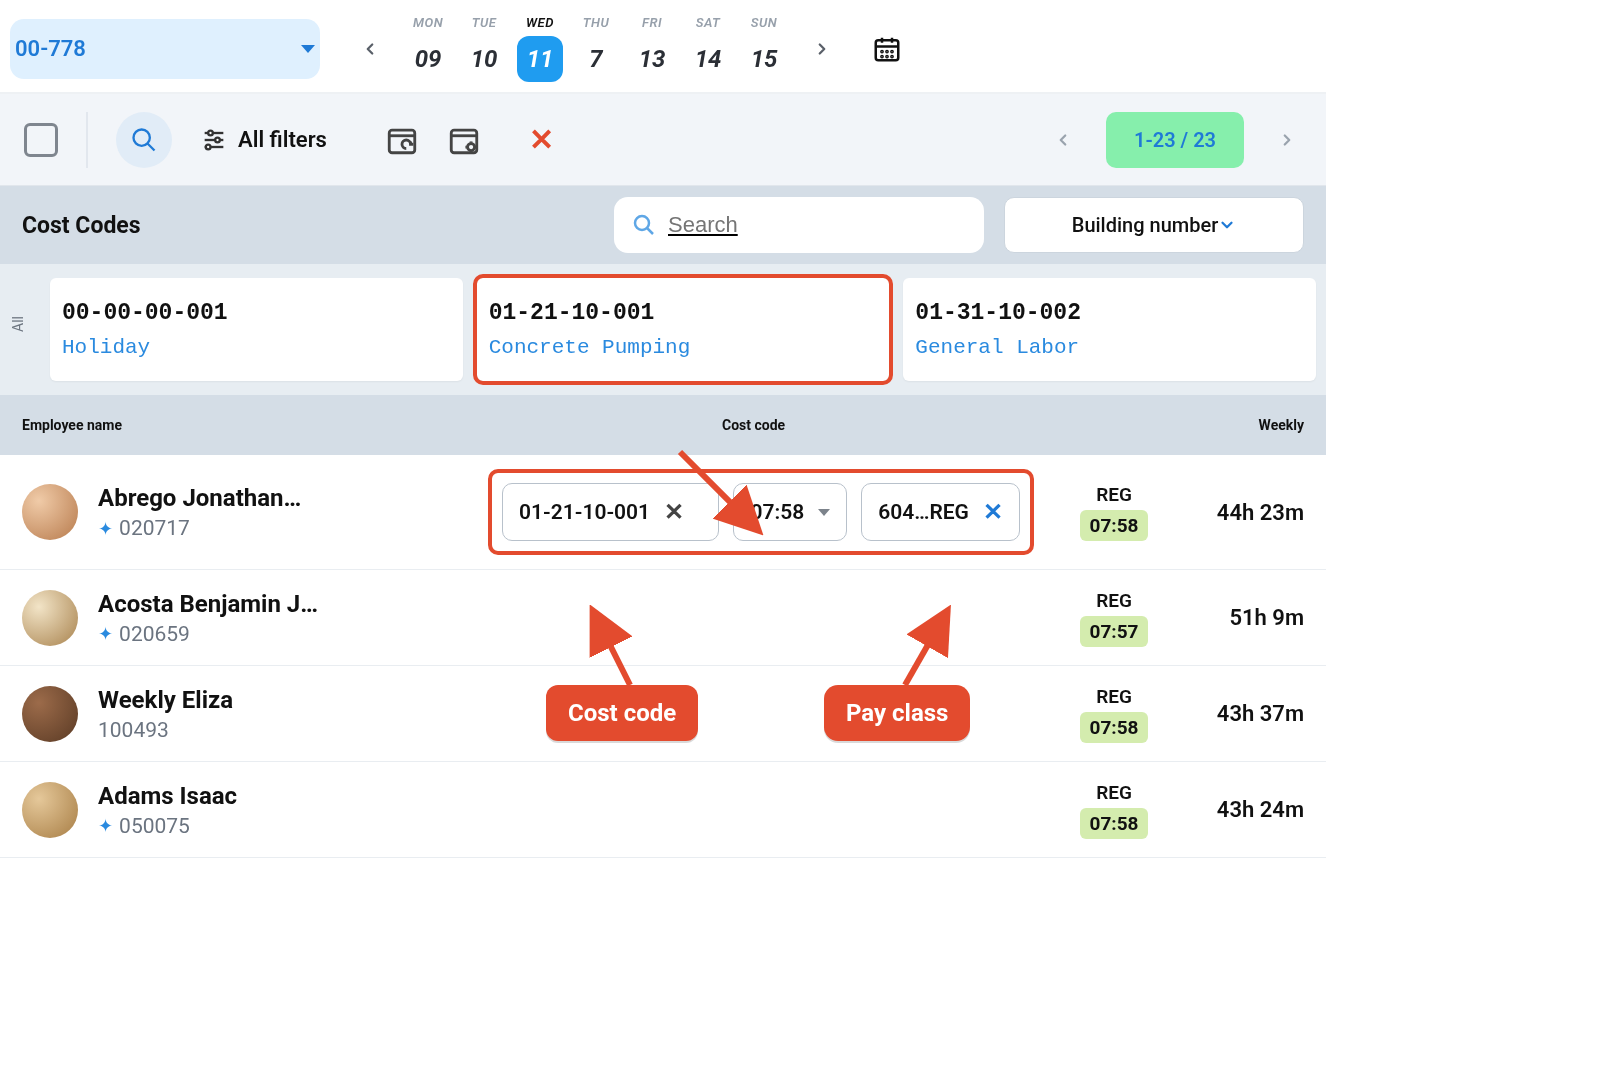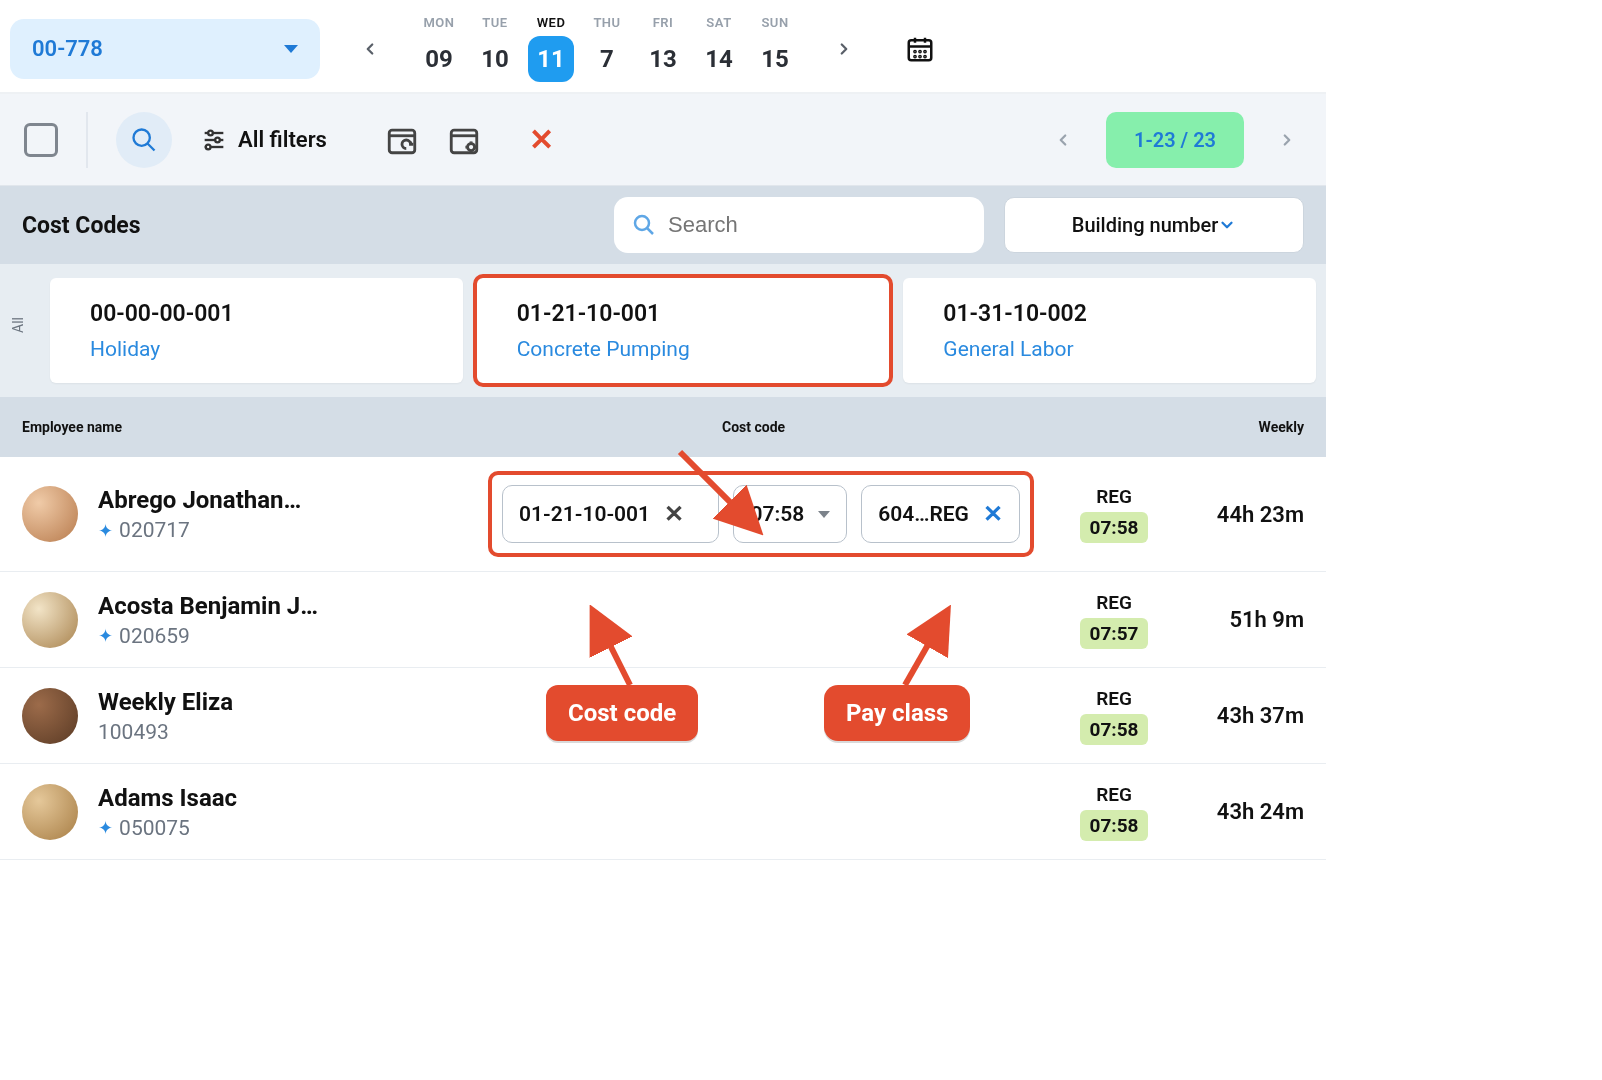--- a/index.html
+++ b/index.html
@@ -19,37 +19,38 @@
     border-bottom: 2px solid #eef1f4;
   }
   .project-pill {
     width: 310px;
     height: 60px;
     background: #dff0fe;
     border-radius: 14px;
     display: flex;
     align-items: center;
     justify-content: space-between;
-    padding: 0 22px;
+    padding: 0 5px;
     color: #1f7ad6;
     font-size: 22px;
     font-weight: 600;
     cursor: pointer;
   }
   .project-pill .chev {
     width: 0; height: 0;
     border-left: 7px solid transparent;
     border-right: 7px solid transparent;
     border-top: 8px solid #1f7ad6;
   }
 
   .week {
     display: flex;
     align-items: center;
-    gap: 21px;
+    gap: 10px;
+    font-style: italic;
   }
   .nav-arrow {
     width: 40px; height: 40px;
     display: flex; align-items: center; justify-content: center;
     color: #646a73; cursor: pointer;
   }
   .day {
     width: 56px;
     text-align: center;
     cursor: pointer;
@@ -147,20 +148,21 @@
     height: 56px;
     background:#fff;
     border-radius: 14px;
     display:flex; align-items:center;
     padding:0 18px; gap:12px;
     color:#9aa3ae; font-size:22px;
   }
   .cc-search input {
     border:none; outline:none; font-size:22px;
     flex:1;
+    text-decoration:underline;
   }
   .cc-select {
     flex: 0 0 300px;
     height:56px;
     background:#fff;
     border:1px solid #ccd5de;
     border-radius:10px;
     display:flex; align-items:center; justify-content:center;
     padding:0 18px;
     font-size:20px; font-weight:500;
@@ -179,22 +181,23 @@
     writing-mode: vertical-rl;
     transform: rotate(180deg);
     text-align:center;
     color:#6d7681; font-size:14px;
     padding-top:10px;
   }
   .cc-card {
     flex:1;
     background:#fff;
     border-radius: 6px;
-    padding: 22px 40px;
+    padding: 22px 12px;
     box-shadow: 0 1px 2px rgba(0,0,0,.05);
+    font-family: Liberation Mono, monospace;
   }
   .cc-card .code { font-size:23px; font-weight:600; margin-bottom:10px; }
   .cc-card .label { font-size:21px; color:#2a8adf; }
   .cc-card.highlight {
     outline: 4px solid #e34b2e;
     border-radius: 6px;
   }
 
   
   .tbl-header {

